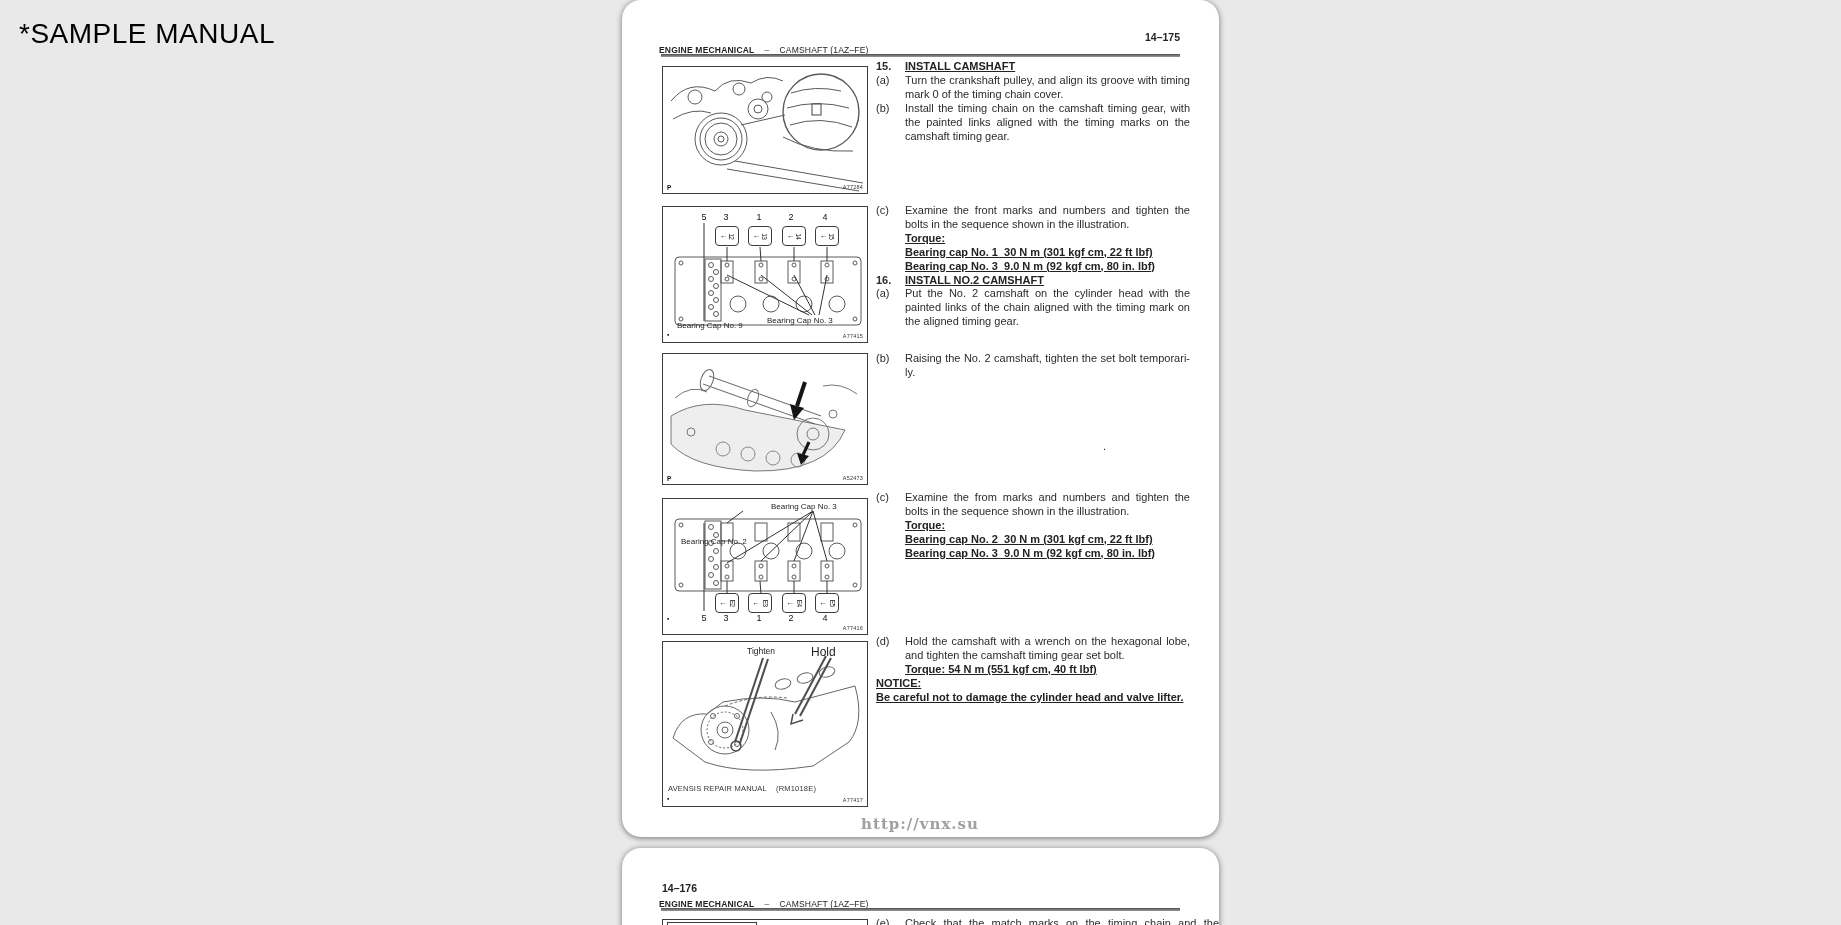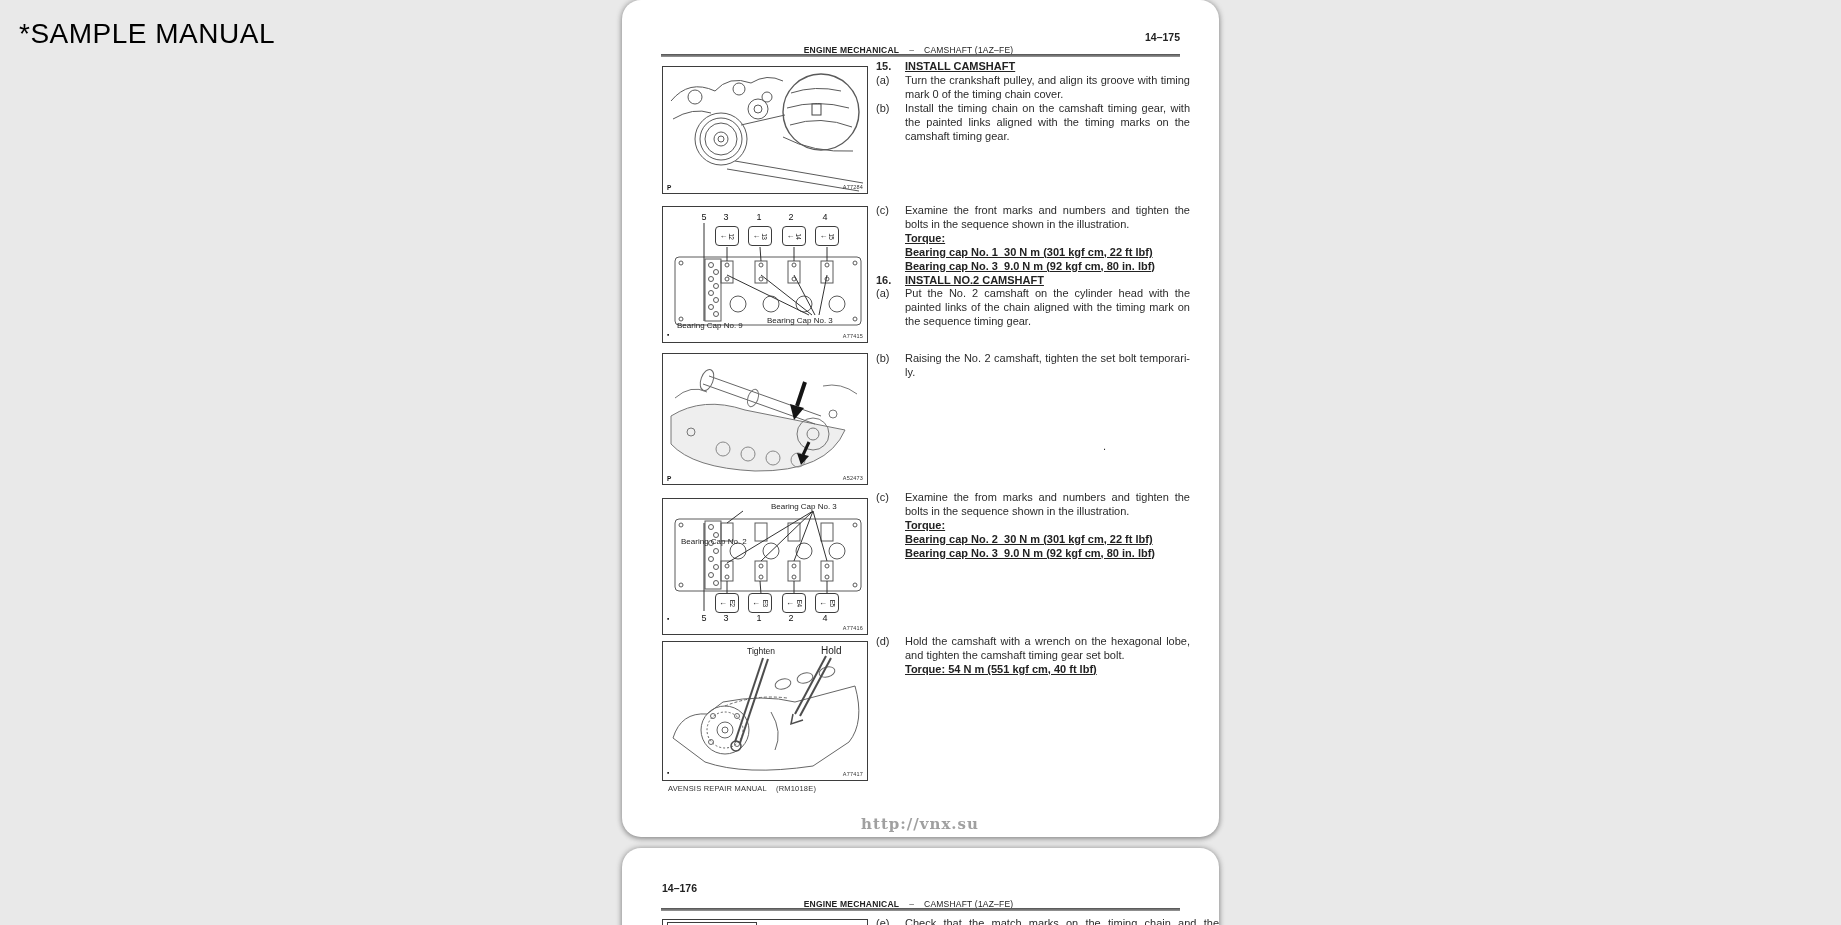--- a/index.html
+++ b/index.html
@@ -19,21 +19,21 @@
     border-radius:19px;
   }
   .page1{top:0;height:837px;}
   .page2{top:848px;height:110px;}
   .pagenum{
     position:absolute;font-size:10.5px;font-weight:bold;color:#222;
   }
   .pn1{top:31px;right:39px;}
   .pn2{top:34px;left:40px;}
   .phead{
-    position:absolute;left:27px;width:519px;text-align:center;
+    position:absolute;left:37px;width:519px;
     font-size:8.5px;color:#222;letter-spacing:.2px;white-space:nowrap;
   }
   .ph1{top:45px;}  .ph2{top:51px;}
   .ph-b{font-weight:bold;}
   .ph-d{margin:0 10px;color:#555;}
   .hrule{
     position:absolute;left:39px;width:519px;height:3px;
     background:linear-gradient(#4f4f4f,#9a9a9a);
   }
   .hr1{top:54px;}  .hr2{top:60px;}
@@ -271,21 +271,21 @@
       <span class="callout" style="left: 119px; top: 94px;">
         <span class="arr">←</span>
         <span class="dig">E4</span>
       </span>
       <span class="callout" style="left: 152px; top: 94px;">
         <span class="arr">←</span>
         <span class="dig">E5</span>
       </span>
     </figure>
 
-  <figure class="fig" style="top:641px;height:140px;">
+  <figure class="fig" style="top:641px;height:166px;">
     <svg width="204" height="136" viewBox="0 0 204 136">
       <g fill="none" stroke="#666" stroke-width="1">
         <path d="M10,96 Q18,70 44,72 L60,60 Q100,52 132,60 L192,44 Q202,80 186,100 L150,124 Q82,134 42,120 Z"></path>
         <circle cx="62" cy="88" r="24"></circle>
           <circle cx="62" cy="88" r="18" stroke-dasharray="2,2"></circle>
           <circle cx="62" cy="88" r="8"></circle>
           <circle cx="62" cy="88" r="3"></circle>
         <circle cx="74" cy="74" r="2.5"></circle>
           <circle cx="50" cy="74" r="2.5"></circle>
           <circle cx="48" cy="100" r="2.5"></circle>
@@ -299,21 +299,21 @@
       <g stroke="#4d4d4d" stroke-width="2" fill="none">
         <path d="M100,16 L72,100"></path>
           <path d="M105,17 L77,101"></path>
         <circle cx="73" cy="104" r="5" stroke-width="1.5"></circle>
         <path d="M163,14 L132,72"></path>
           <path d="M168,16 L137,74"></path>
         <path d="M130,72 L128,82 L140,78" stroke-width="1.5"></path>
       </g>
     </svg>
     <span class="flabel" style="left:84px;top:4px;font-size:8.5px;">Tighten</span>
-    <span class="flabel" style="left:158px;top:3px;font-size:10px;">Hold</span>
+    <span class="flabel" style="left:148px;top:3px;font-size:12px;">Hold</span>
     <span class="fcorner" style="bottom:4px;">▪</span>
     <span class="fcode">A77417</span>
   </figure>
 
   <div id="textcol1">
       <div class="tblock" style="top: 60px;">
         <div class="titem">
           <span class="marker b">15.</span>
           <div>
             <div class="ln b">INSTALL CAMSHAFT</div>
@@ -354,21 +354,21 @@
           <span class="marker b">16.</span>
           <div>
             <div class="ln b">INSTALL NO.2 CAMSHAFT</div>
           </div>
         </div>
         <div class="titem">
           <span class="marker">(a)</span>
           <div>
             <div class="ln jl">Put the No. 2 camshaft on the cylinder head with the</div>
             <div class="ln jl">painted links of the chain aligned with the timing mark on</div>
-            <div class="ln">the sequence timing gear.</div>
+            <div class="ln">the aligned timing gear.</div>
           </div>
         </div>
       </div>
       <div class="tblock" style="top: 352px;">
         <div class="titem">
           <span class="marker">(b)</span>
           <div>
             <div class="ln jl">Raising the No. 2 camshaft, tighten the set bolt temporari-</div>
             <div class="ln">ly.</div>
           </div>
@@ -394,20 +394,26 @@
         <div class="titem">
           <span class="marker">(d)</span>
           <div>
             <div class="ln jl">Hold the camshaft with a wrench on the hexagonal lobe,</div>
             <div class="ln">and tighten the camshaft timing gear set bolt.</div>
           </div>
         </div>
         <div class="titem">
           <div>
             <div class="ln b pre">Torque: 54 N m (551 kgf cm, 40 ft lbf)</div>
+          </div>
+        </div>
+        <div class="titem full">
+          <div>
+            <div class="ln b pre">NOTICE:</div>
+            <div class="ln b pre">Be careful not to damage the cylinder head and valve lifter.</div>
           </div>
         </div>
       </div>
     </div>
   <span class="straydot">.</span>
 
   <div class="pfooter">
     <span>AVENSIS REPAIR MANUAL</span><span>(RM1018E)</span>
   </div>
   <div class="wmark">http://vnx.su</div>

